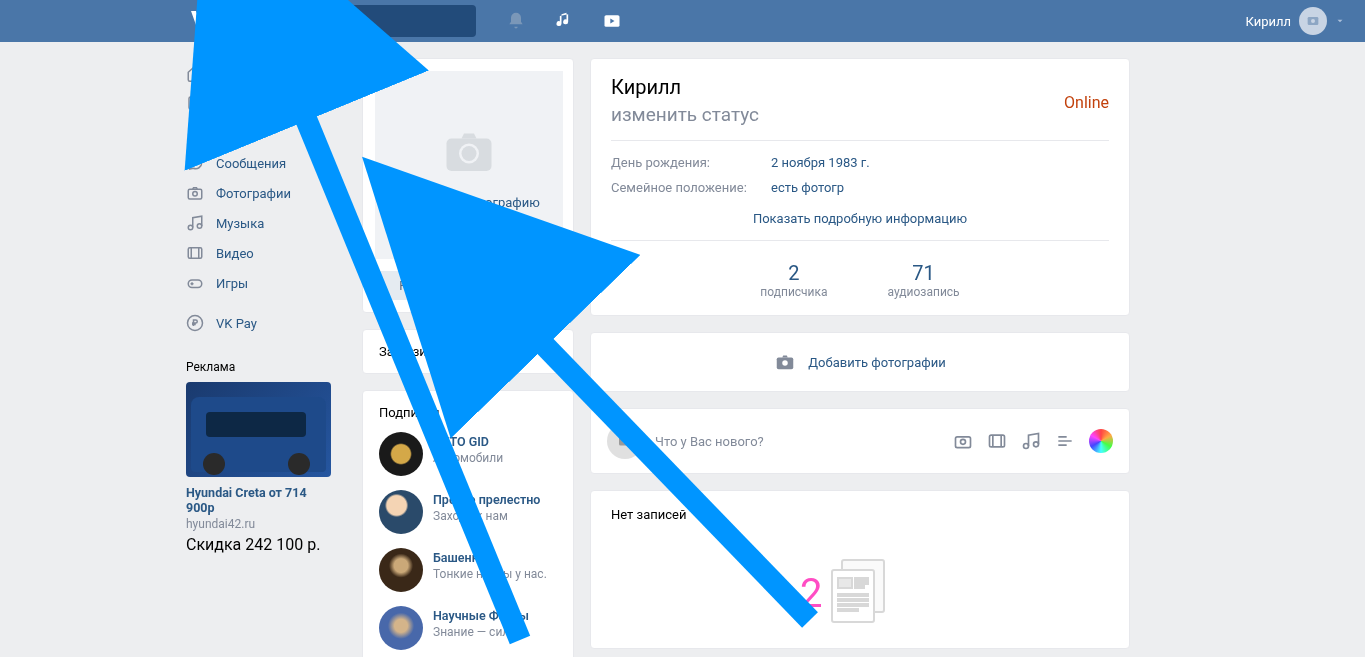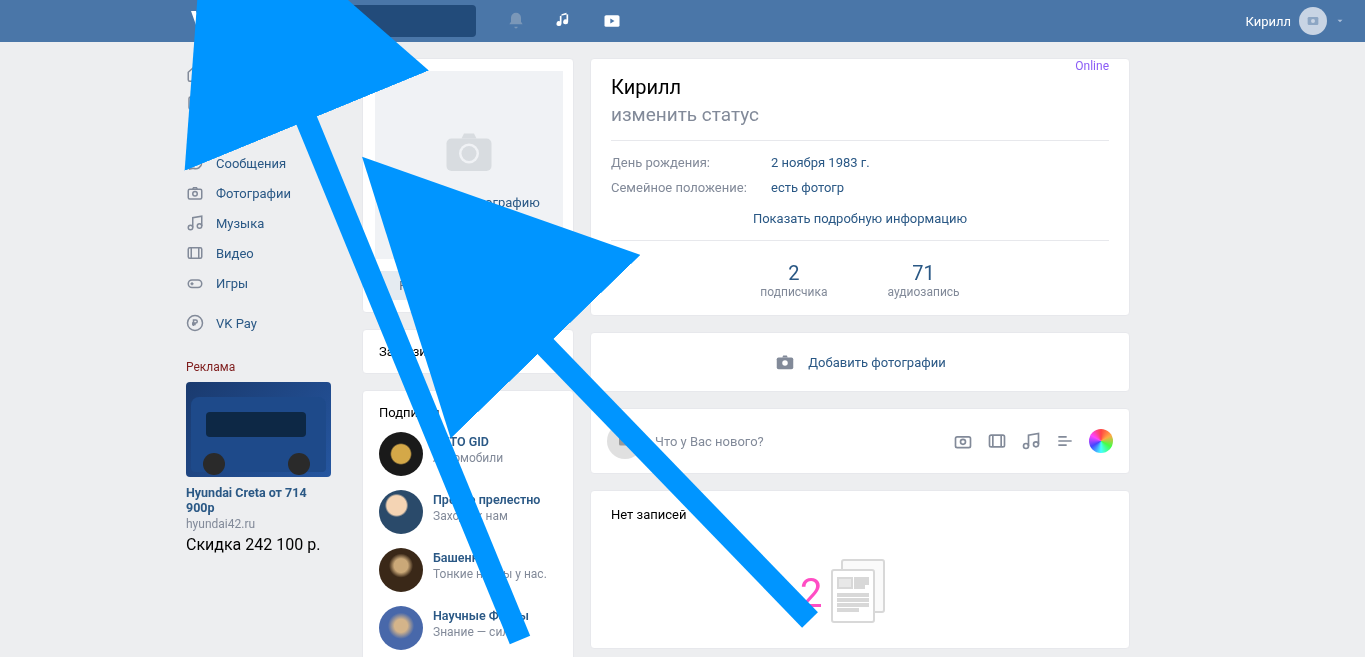--- a/index.html
+++ b/index.html
@@ -9,21 +9,21 @@
 .search-box{background:#224b7a;border-radius:4px;height:32px;width:230px;display:flex;align-items:center;padding:0 10px;color:#7a97b8}
 .search-box input{background:transparent;border:none;color:#7a97b8;margin-left:8px;outline:none;font-size:13px;width:180px}
 .header-icons{display:flex;gap:28px;margin-left:30px;align-items:center}
 .header-right{position:absolute;right:20px;display:flex;align-items:center;gap:8px;color:#fff;font-size:13px}
 .avatar-small{width:28px;height:28px;border-radius:50%;background:#c8d4e4;display:flex;align-items:center;justify-content:center}
 .container{display:flex;padding:16px 0 0 186px;gap:16px}
 .sidebar{width:160px}
 .nav-item{display:flex;align-items:center;gap:12px;padding:6px 0;color:#2a5885;font-size:13px;cursor:pointer}
 .nav-item svg{color:#828a99}
 .nav-divider{height:10px}
-.ad-label{color:#7f1d1d;font-size:12px;margin-top:12px;margin-bottom:8px}
+.ad-label{color:#000000;font-size:12px;margin-top:12px;margin-bottom:8px}
 .ad-card{width:145px}
 .ad-img{width:145px;height:95px;background:linear-gradient(135deg,#1a3a6e 0%,#2556a0 100%);border-radius:4px;position:relative;overflow:hidden}
 .ad-car{position:absolute;bottom:5px;left:5px;width:135px;height:75px;background:#1e4a8a;border-radius:8px 8px 4px 4px}
 .ad-car::before{content:'';position:absolute;top:15px;left:15px;width:100px;height:25px;background:#0d2845;border-radius:4px}
 .ad-car::after{content:'';position:absolute;bottom:-3px;left:12px;width:22px;height:22px;background:#2a2a2a;border-radius:50%;box-shadow:85px 0 0 #2a2a2a}
 .ad-title{color:#2a5885;font-size:12.5px;font-weight:700;margin-top:8px}
 .ad-sub{color:#828a99;font-size:12px;margin-top:2px}
 .ad-disc{color:#000;font-size:16px;margin-top:4px}
 .main{display:flex;gap:16px}
 .left-col{width:212px}
@@ -41,21 +41,21 @@
 .subs-header{font-size:13px;color:#000;margin-bottom:12px}
 .subs-count{color:#828a99;margin-left:4px}
 .sub-item{display:flex;gap:10px;margin-bottom:14px;align-items:flex-start}
 .sub-avatar{width:44px;height:44px;border-radius:50%;flex-shrink:0}
 .sub-info{padding-top:2px}
 .sub-name{color:#2a5885;font-size:12.5px;font-weight:600}
 .sub-desc{color:#828a99;font-size:12px;margin-top:2px}
 .profile-header{padding:16px 20px;position:relative}
 .profile-name{font-size:20px;color:#000}
 .profile-status{color:#828a99;font-size:19px;margin-top:4px;cursor:pointer}
-.online{position:absolute;right:20px;top:0;color:#8b5cf6;font-size:12px}
+.online{position:absolute;right:20px;top:34px;color:#c2410c;font-size:16px}
 .profile-divider{height:1px;background:#e7e8ec;margin:14px 0}
 .info-row{display:flex;margin-bottom:10px;font-size:13px}
 .info-label{width:160px;color:#828a99}
 .info-val{color:#000}
 .info-link{color:#2a5885;cursor:pointer}
 .show-more{text-align:center;color:#2a5885;font-size:13px;margin-top:16px;cursor:pointer}
 .stats{display:flex;justify-content:center;gap:60px;margin-top:20px}
 .stat{text-align:center;cursor:pointer}
 .stat-num{font-size:20px;color:#2a5885}
 .stat-label{font-size:12px;color:#828a99}

